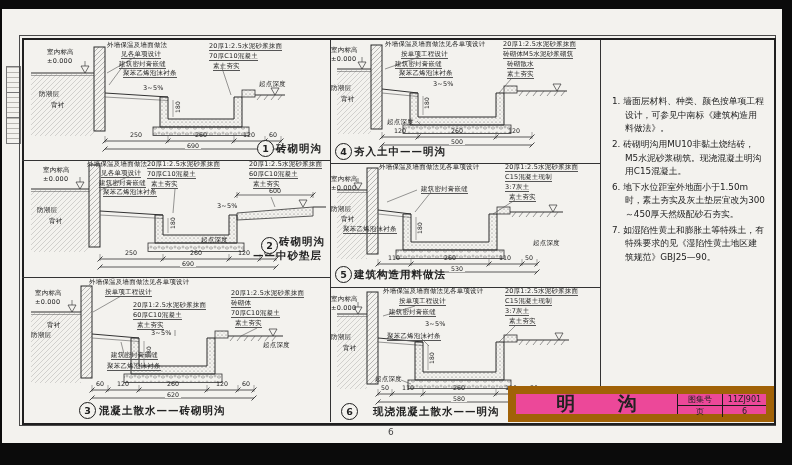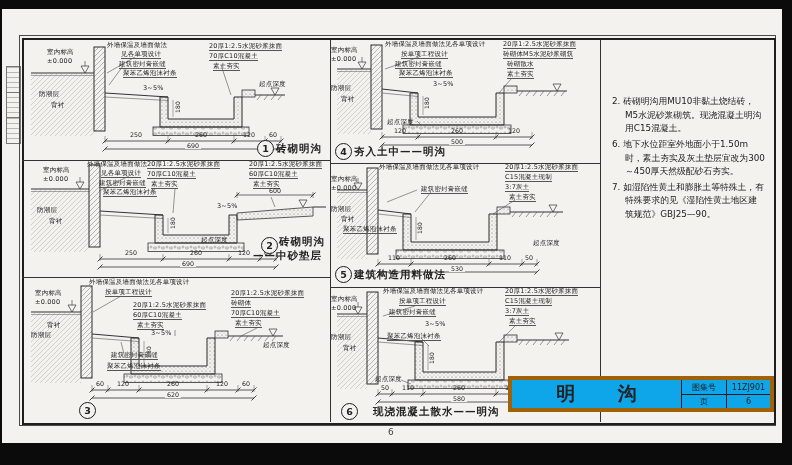--- a/index.html
+++ b/index.html
@@ -15,22 +15,22 @@
   .u{border-bottom:.5px solid #555;padding-bottom:.5px;}
   .rot{transform:rotate(-90deg);transform-origin:left top;font-size:6px;}
   .dim{position:absolute;font-size:6.3px;transform:translateX(-50%);color:#1d1d1d;}
   .dimtotal{position:absolute;font-size:6.3px;transform:translateX(-50%);background:#f3f2ee;padding:0 2px;color:#1d1d1d;}
   .capcircle{position:absolute;width:15px;height:15px;border:1.5px solid #1d1d1d;border-radius:50%;
              display:flex;align-items:center;justify-content:center;font-size:9.5px;font-weight:700;background:#f3f2ee;}
   .captext{position:absolute;font-size:10.5px;font-weight:700;letter-spacing:1px;white-space:nowrap;}
   .notes{position:absolute;left:601px;top:41px;width:173px;height:345px;padding:54px 9px 0 11px;box-sizing:border-box;}
   .notes-heading{font-size:9.5px;font-weight:700;margin-bottom:4px;}
   .note-item{font-size:8.8px;line-height:1.55;padding-left:13px;text-indent:-13px;margin-bottom:2px;}
-  .tb{position:absolute;left:508px;top:376px;width:266px;height:36px;border:4px solid #a16207;
-      box-sizing:border-box;display:flex;background:#0ea5e9;}
+  .tb{position:absolute;left:508px;top:386px;width:266px;height:36px;border:8px solid #a16207;
+      box-sizing:border-box;display:flex;background:#ec4899;}
   .tb-title{flex:1;display:flex;align-items:center;justify-content:center;font-size:19px;font-weight:700;word-spacing:36px;}
   .tb-right{width:88px;border-left:1.6px solid #1a1a1a;display:grid;grid-template-columns:44px 1fr;grid-template-rows:1fr 1fr;}
   .tb-cell{display:flex;align-items:center;justify-content:center;font-size:8px;border-left:0;}
   .tb-cell.bl{border-left:1px solid #1a1a1a;}
   .tb-cell.bt{border-top:1px solid #1a1a1a;}
   .page-num{position:absolute;left:388px;top:427px;font-size:9px;color:#444;}
   .bind-table{position:absolute;left:6px;top:66px;width:13px;height:76px;border:1px solid #777;display:flex;flex-direction:column;}
   .bind-cell{flex:1;border-top:1px solid #777;background:repeating-linear-gradient(0deg,transparent 0 4px,#b9b7b2 4px 5px);}
   .bind-cell:first-child{border-top:0;}
 </style>
@@ -286,20 +286,21 @@
   <span class="lb" style="left:22px;top:44px;">背衬</span>
   <span class="lb" style="left:238px;top:64px;">起点深度</span>
   <span class="lb rot" style="left:121px;top:80px;">180</span>
   <span class="dim" style="left:75px;top:102px;">60</span>
   <span class="dim" style="left:98px;top:102px;">120</span>
   <span class="dim" style="left:148px;top:102px;">260</span>
   <span class="dim" style="left:197px;top:102px;">120</span>
   <span class="dim" style="left:221px;top:102px;">60</span>
   <span class="dimtotal" style="left:148px;top:113px;">620</span>
   <span class="capcircle" style="left:54px;top:124px;">3</span>
+  <span class="captext" style="left:74px;top:126px;">混凝土散水——砖砌明沟</span>
 </div>
 
 <div class="panel" style="left:331px;top:41px;width:269px;height:122px;">
   <svg width="269" height="122">
       <defs>
         <pattern id="h3" width="5" height="5" patternUnits="userSpaceOnUse">
           <path d="M0,5 L5,0" stroke="#777" stroke-width="0.5"></path>
         </pattern>
         <pattern id="d3" width="4" height="4" patternUnits="userSpaceOnUse">
           <circle cx="1" cy="1" r="0.55" fill="#666"></circle>
@@ -522,20 +523,21 @@
   <span class="dim" style="left:77px;top:96px;">110</span>
   <span class="dim" style="left:128px;top:96px;">260</span>
   <span class="dim" style="left:180px;top:96px;">110</span>
   <span class="dim" style="left:203px;top:96px;">50</span>
   <span class="dimtotal" style="left:128px;top:107px;">580</span>
   <span class="capcircle" style="left:10px;top:115px;">6</span>
   <span class="captext" style="left:30px;top:117px;margin-left:12px;">现浇混凝土散水——明沟</span>
 </div>
 
 <div class="notes">
+  <div class="note-item">1. 墙面层材料、种类、颜色按单项工程设计，可参见中南标《建筑构造用料做法》。</div>
   <div class="note-item">2. 砖砌明沟用MU10非黏土烧结砖，M5水泥砂浆砌筑。现浇混凝土明沟用C15混凝土。</div>
   <div class="note-item">6. 地下水位距室外地面小于1.50m时，素土夯实及灰土垫层宜改为300～450厚天然级配砂石夯实。</div>
   <div class="note-item">7. 如湿陷性黄土和膨胀土等特殊土，有特殊要求的见《湿陷性黄土地区建筑规范》GBJ25—90。</div>
 </div>
 
 <div class="tb">
   <div class="tb-title">明 沟</div>
   <div class="tb-right">
     <div class="tb-cell">图集号</div>
     <div class="tb-cell bl">11ZJ901</div>

